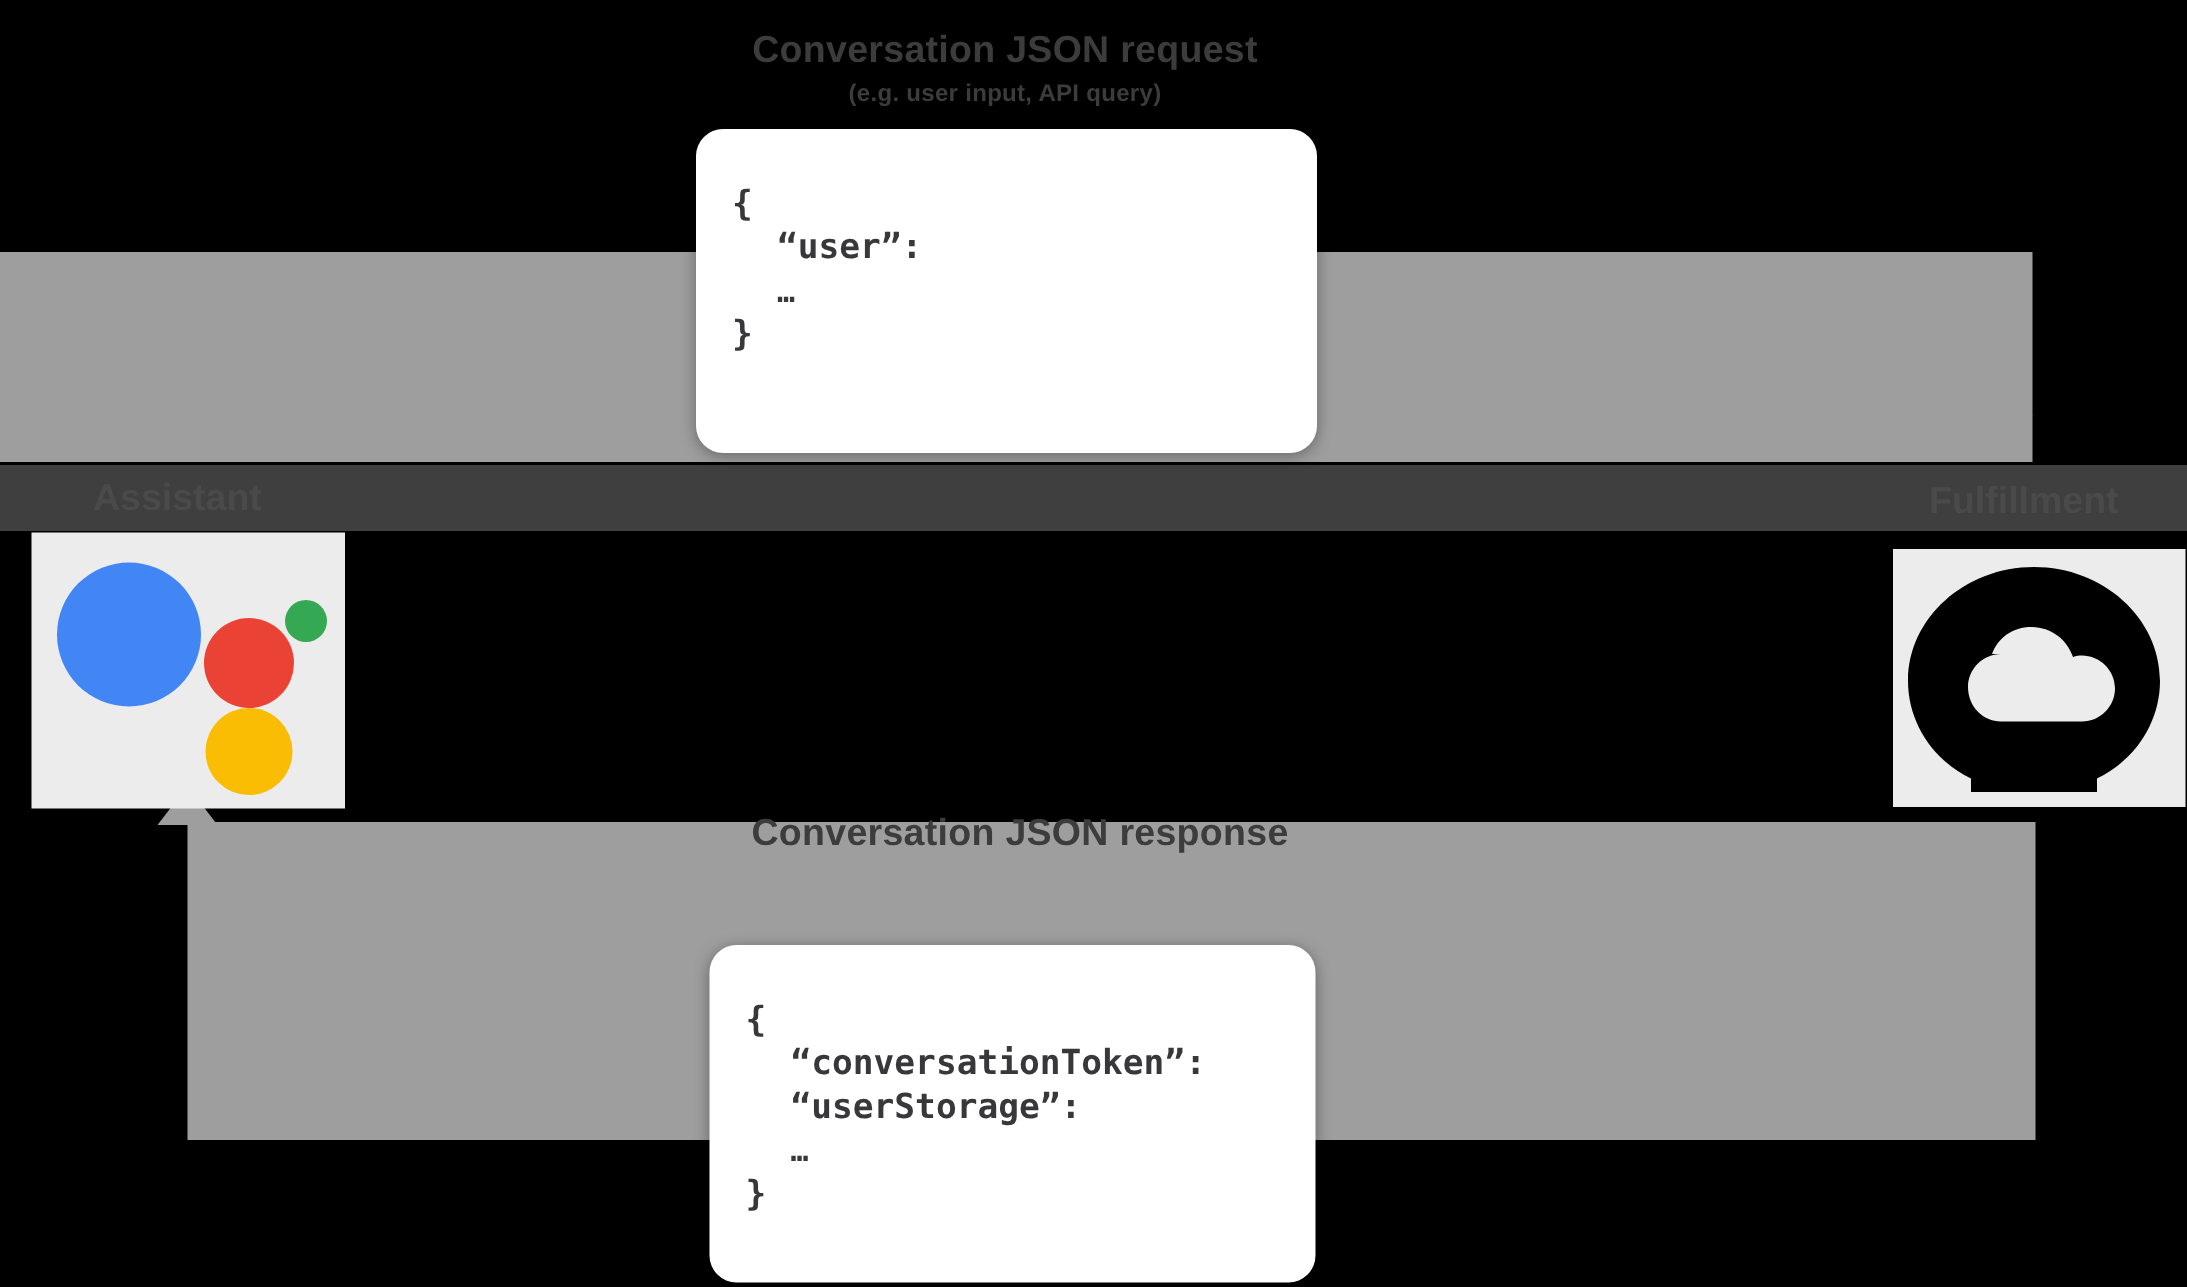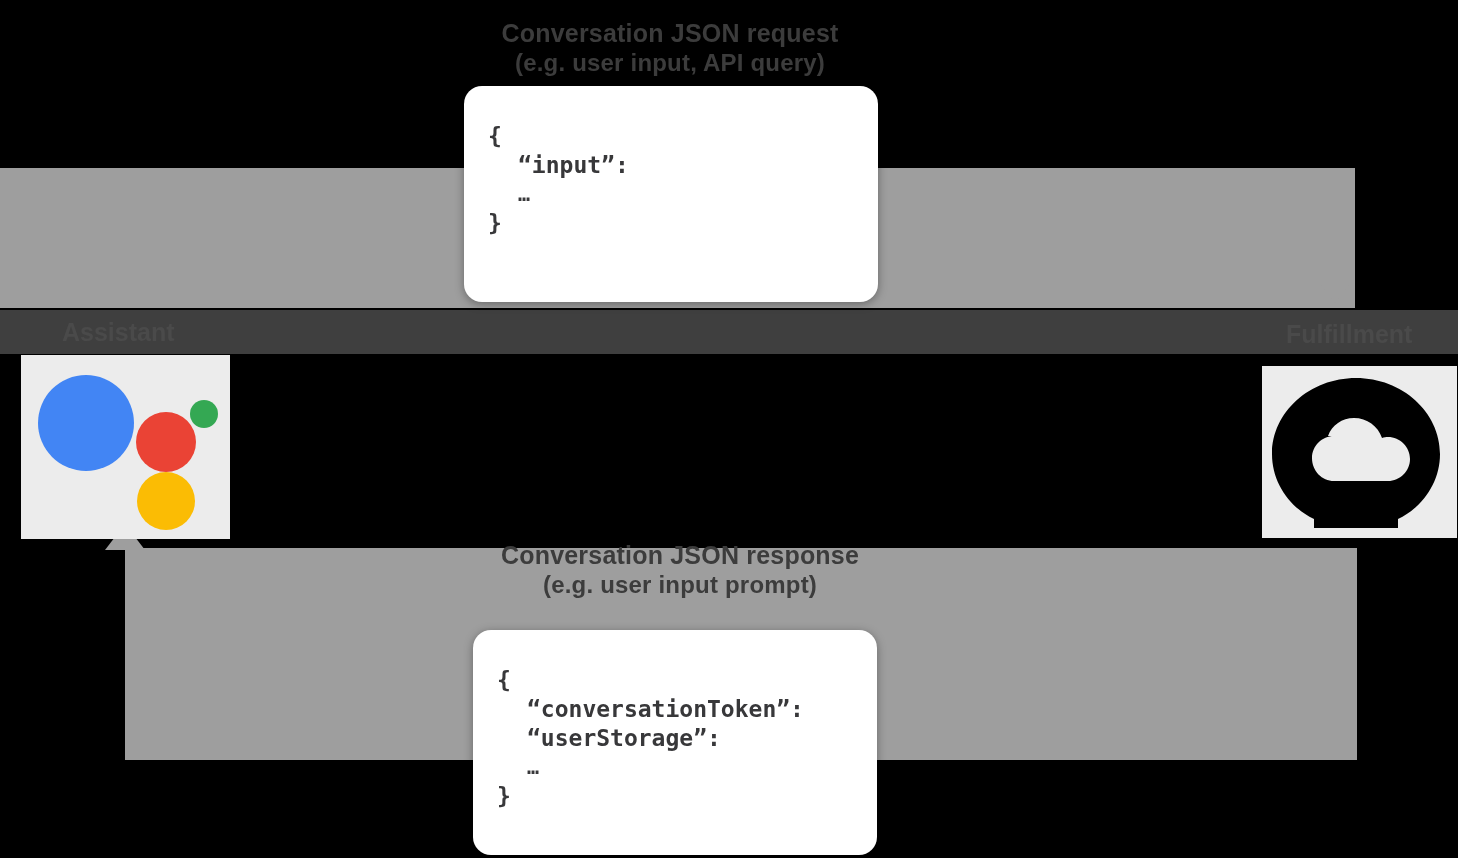--- a/index.html
+++ b/index.html
@@ -110,21 +110,21 @@
   
   .label-block {
     position: absolute;
     text-align: center;
     color: #3c3c3c;
     font-weight: bold;
     letter-spacing: 0.2px;
     white-space: nowrap;
   }
   .label-title { font-size: 25px; line-height: 30px; }
-  .label-sub   { font-size: 24px; line-height: 30px; font-weight: bold; }
+  .label-sub   { font-size: 16px; line-height: 30px; font-weight: bold; }
 
   #label-request {
     left: 0px;
     top: 18px;
     width: 1340px;
   }
   #label-response {
     left: 0px;
     top: 540px;
     width: 1360px;
@@ -173,21 +173,20 @@
 
   <div id="center-strip"></div>
 
   <div class="label-block" id="label-request">
     <div class="label-title">Conversation JSON request</div>
     <div class="label-sub">(e.g. user input, API query)</div>
   </div>
 
   <div class="label-block" id="label-response">
     <div class="label-title">Conversation JSON response</div>
-    <div class="label-sub">(e.g. user input prompt)</div>
   </div>
 
   <div class="endpoint-label" id="label-assistant">Assistant</div>
   <div class="endpoint-label" id="label-fulfillment">Fulfillment</div>
 
   <div class="tile" id="tile-assistant"></div>
   <div class="dot" id="dot-blue"></div>
   <div class="dot" id="dot-red"></div>
   <div class="dot" id="dot-green"></div>
   <div class="dot" id="dot-yellow"></div>
@@ -197,21 +196,21 @@
     <path fill="#000000" fill-rule="evenodd" d="
       M84 0 C130 0 168 34 168 76 C168 104 151 129 126 141 L126 150 L42 150 L42 141
       C17 129 0 104 0 76 C0 34 38 0 84 0 Z
       M62 58 C50 58 40 68 40 80 C40 93 50 103 62 103 L116 103
       C128 103 138 93 138 81 C138 69 128 59 116 59 C114 59 112 59 110 60
       C106 48 95 40 82 40 C70 40 60 47 56 58 C58 58 60 58 62 58 Z"></path>
   </svg>
 
   <div class="code-card" id="card-request">
     <div class="code-line">{</div>
-    <div class="code-line indent">“input”:</div>
+    <div class="code-line indent">“user”:</div>
     <div class="code-line indent ellipsis">…</div>
     <div class="code-line">}</div>
   </div>
 
   <div class="code-card" id="card-response">
     <div class="code-line">{</div>
     <div class="code-line indent">“conversationToken”:</div>
     <div class="code-line indent">“userStorage”:</div>
     <div class="code-line indent ellipsis">…</div>
     <div class="code-line">}</div>

